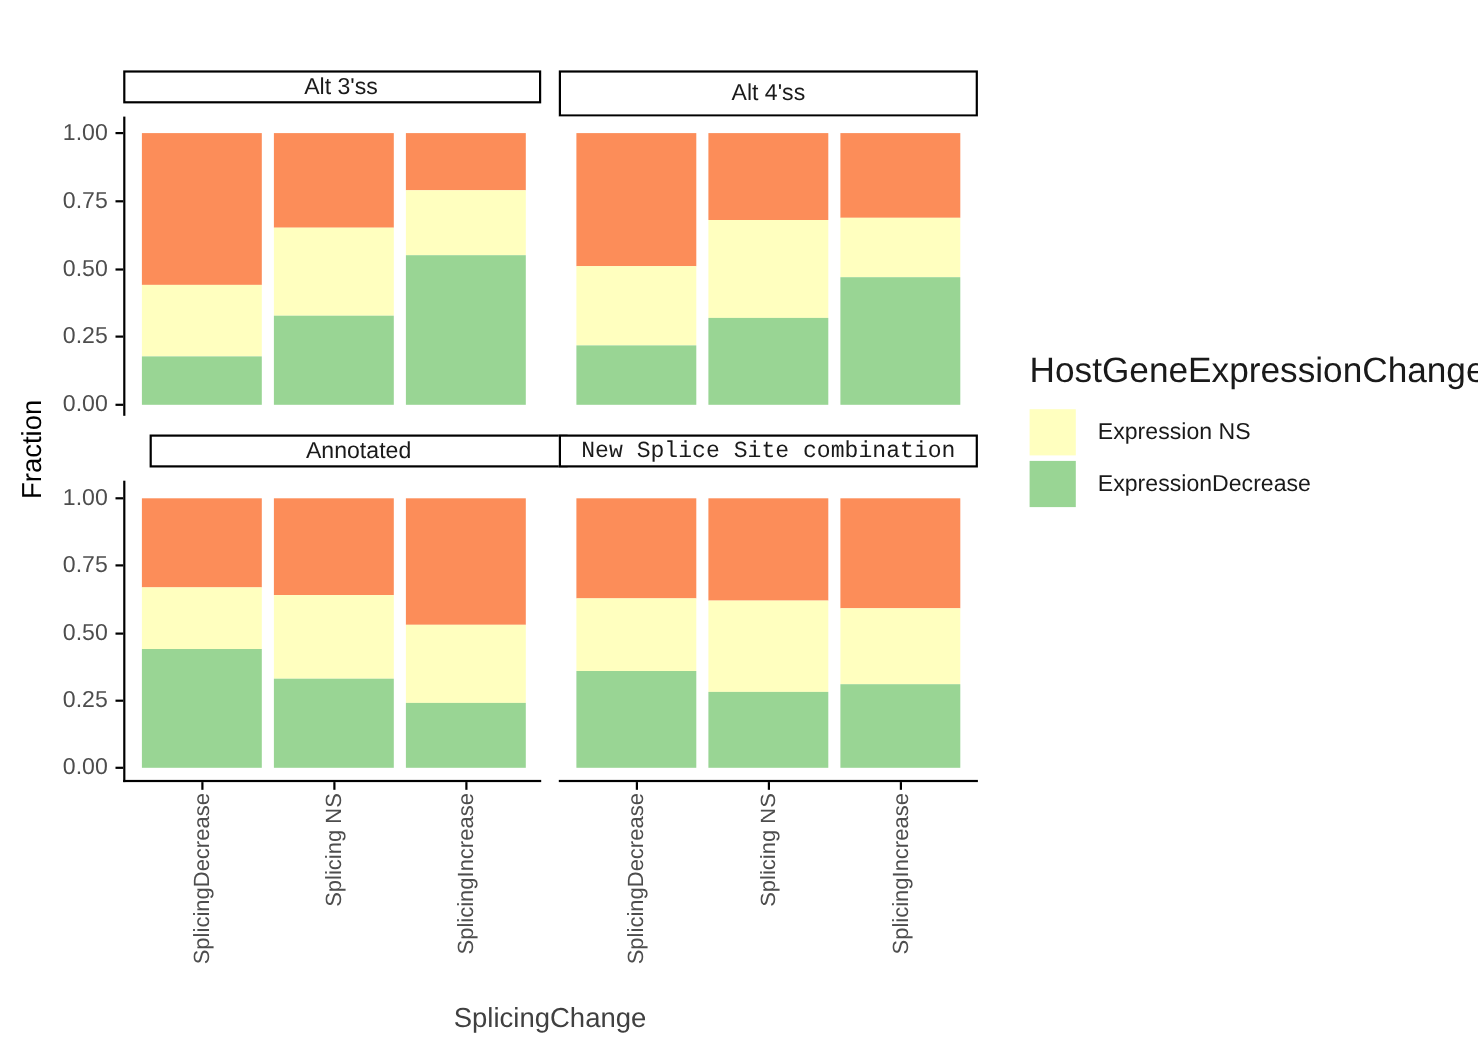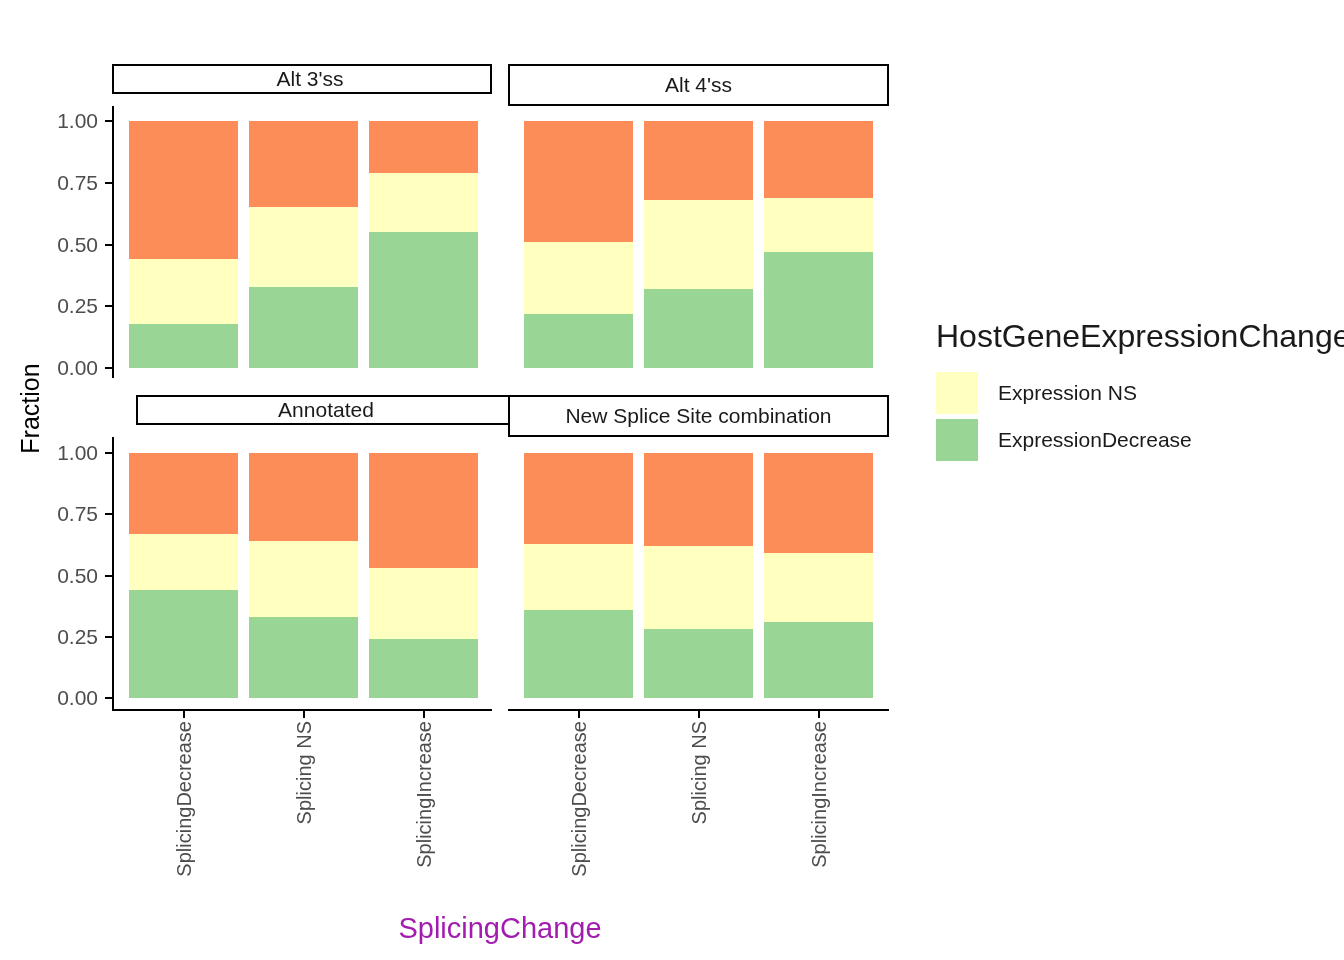--- a/index.html
+++ b/index.html
@@ -15,21 +15,21 @@
     display:flex; align-items:center; justify-content:center;
     font-size:21px; color:#1a1a1a;
   }
   .panel{ position:absolute; box-sizing:border-box; background:#fff; }
   .panel.axis-left{ border-left:2px solid #000; }
   .panel.axis-bottom{ border-bottom:2px solid #000; }
   
   .strip.s0{ left:112px; top:64px;  width:380px; height:30px;padding-left:16px; }
   .strip.s1{ left:508px; top:64px;  width:381px; height:42px; }
   .strip.s2{ left:112px; top:395px; width:380px; height:30px;margin-left:24px; }
-  .strip.s3{ left:508px; top:395px; width:381px; height:42px; }
+  .strip.s3{ left:508px; top:395px; width:381px; height:30px;font-family:Liberation Mono, monospace; }
   .panel.p0{ left:112px; top:106px; width:380px; height:272px; }
   .panel.p1{ left:508px; top:106px; width:381px; height:272px; }
   .panel.p2{ left:112px; top:437px; width:380px; height:274px; }
   .panel.p3{ left:508px; top:437px; width:381px; height:274px; }
   .bars{
     position:absolute; left:0; right:0; top:15px; bottom:10px;
     display:flex; justify-content:center; align-items:stretch; gap:11px;
   }
   .panel.row2 .bars{ top:16px; bottom:11px; }
   .bar{ width:109px; height:100%; display:flex; flex-direction:column-reverse; }
@@ -46,21 +46,21 @@
     position:absolute; top:calc(100% + 12px); width:175px; text-align:right;
     transform:rotate(-90deg); transform-origin:top right;
     font-size:20px; line-height:22px; color:#4d4d4d; white-space:nowrap;
   }
   .y-axis-title{
     position:absolute; left:-70px; top:394px; width:200px; text-align:center;
     transform:rotate(-90deg); font-size:25px; color:#000;
   }
   .x-axis-title{
     position:absolute; left:300px; top:912px; width:400px; text-align:center;
-    font-size:29px; color:#a21caf;
+    font-size:25px; color:#404040;
   }
   .legend{ position:absolute; left:936px; top:318px; }
   .legend-title{ font-size:32px; color:#1a1a1a; white-space:nowrap; }
   .legend-items{ margin-top:17px; display:flex; flex-direction:column; gap:5px; }
   .legend-item{ display:flex; align-items:center; gap:20px; }
   .legend-swatch{ width:42px; height:42px; flex:0 0 auto; }
   .legend-label{ font-size:21px; color:#1a1a1a; white-space:nowrap; }
 </style>
 </head>
 <body>

